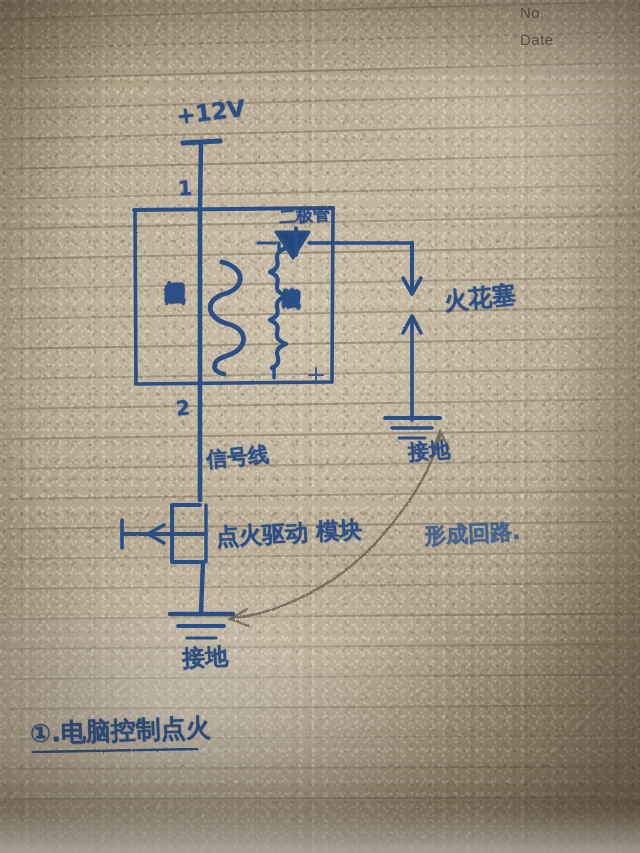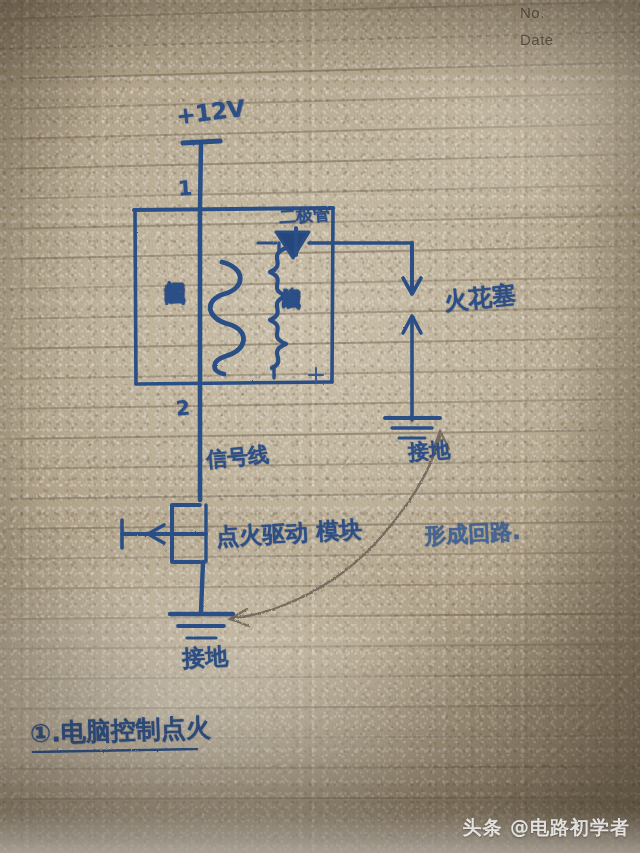--- a/index.html
+++ b/index.html
@@ -267,14 +267,13 @@
 
     <div class="hand" style="left:216px;top:521px;font-size:23px;transform:rotate(-3deg);">点火驱动 模块</div>
 
     <div class="hand pale" style="left:424px;top:522px;font-size:22px;transform:rotate(-3deg);">形成回路.</div>
 
     <div class="hand" style="left:30px;top:718px;font-size:25px;transform:rotate(-2deg);">①.电脑控制点火</div>
   </div>
 
   <div class="vignette"></div>
   <div class="wm-strip"></div>
-  <div class="wm">头条 @电路初学者</div>
 </div>
 
 </body></html>

